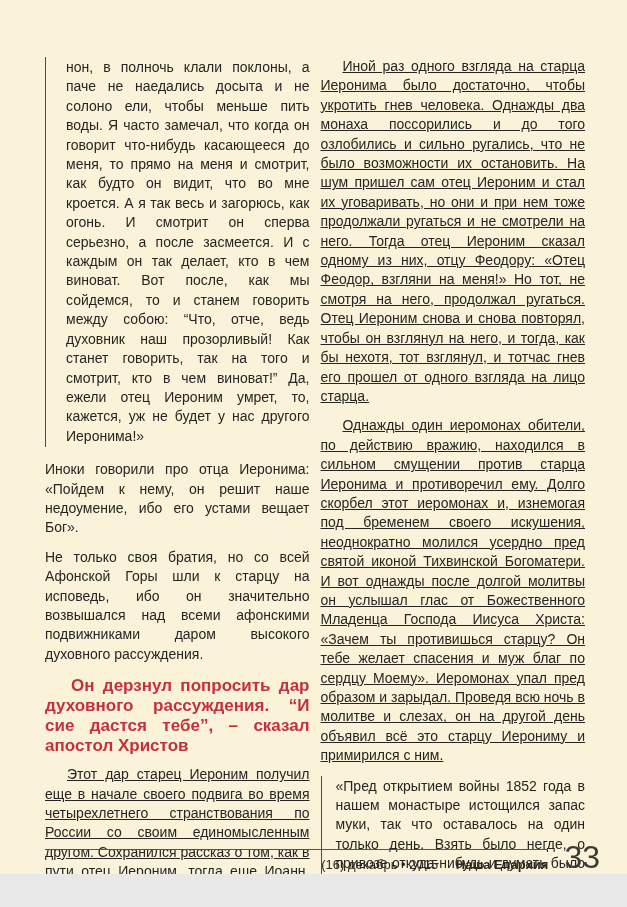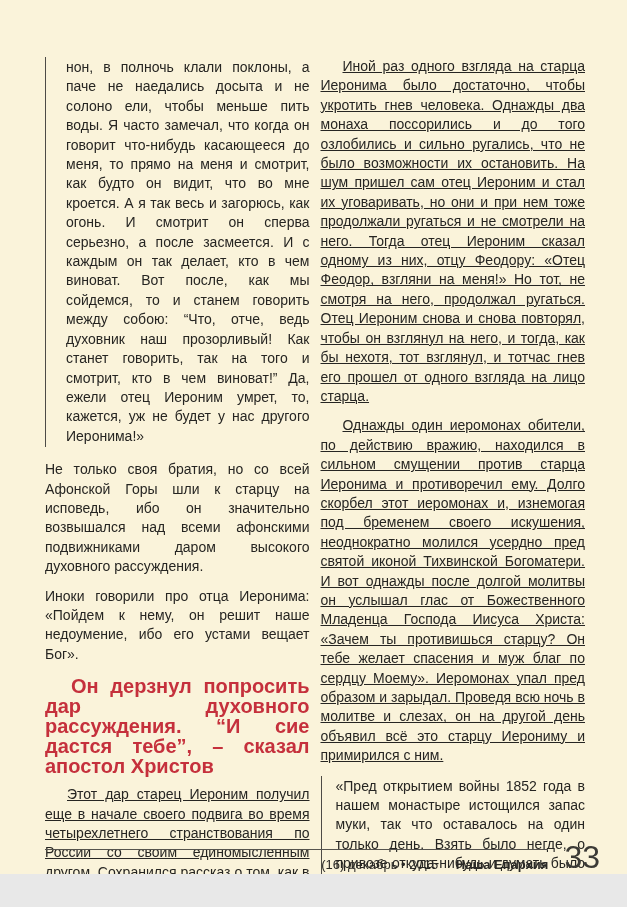--- a/index.html
+++ b/index.html
@@ -43,21 +43,21 @@
     margin: 0 0 13px 0;
     border-left: 1.5px solid #4d4b46;
     padding: 1px 0 1px 20px;
   }
   blockquote.quote.quote-right {
     padding-left: 14px;
     margin-top: 6px;
   }
   h2.heading {
     margin: 12px 0 9px 0;
-    font-size: 20px;
+    font-size: 17px;
     line-height: 20px;
     font-weight: bold;
     color: #c5303c;
     text-align: justify;
     text-indent: 26px;
   }
   .footer {
     position: absolute;
     top: 834px;
     left: 45px;
@@ -92,22 +92,22 @@
 </style>
 </head>
 <body>
 
 <div class="page">
 
   <div class="columns">
 
     <div class="col">
       <blockquote class="quote">нон, в полночь клали поклоны, а паче не наедались досыта и не солоно ели, чтобы меньше пить воды. Я часто замечал, что когда он говорит что-нибудь касающееся до меня, то прямо на меня и смотрит, как будто он видит, что во мне кроется. А я так весь и загорюсь, как огонь. И смотрит он сперва серьезно, а после засмеется. И с каждым он так делает, кто в чем виноват. Вот после, как мы сойдемся, то и станем говорить между собою: “Что, отче, ведь духовник наш прозорливый! Как станет говорить, так на того и смотрит, кто в чем виноват!” Да, ежели отец Иероним умрет, то, кажется, уж не будет у нас другого Иеронима!»</blockquote>
+      <p class="para">Иноки говорили про отца Иеронима: «Пойдем к нему, он решит наше недоумение, ибо его устами вещает Бог».</p>
       <p class="para">Не только своя братия, но со всей Афонской Горы шли к старцу на исповедь, ибо он значительно возвышался над всеми афонскими подвижниками даром высокого духовного рассуждения.</p>
-      <p class="para">Иноки говорили про отца Иеронима: «Пойдем к нему, он решит наше недоумение, ибо его устами вещает Бог».</p>
       <h2 class="heading">Он дерзнул попросить дар духовного рассуждения. “И сие дастся тебе”, – сказал апостол Христов</h2>
       <p class="para indent">Этот дар старец Иероним получил еще в начале своего подвига во время четырехлетнего странствования по России со своим единомысленным другом. Сохранился рассказ о том, как в пути отец Иероним, тогда еще Иоанн, почувствовал страшные, невыносимые боли в желудке, от которых не мог продолжать путь. Его друг поспешил в ближайшее селение, чтобы принести больному хоть теплой воды, и по возвращении увидел, что Иоанн полностью исцелился от болезни. Будущий старец как великую тайну поведал другу о явлении ему любимого святого – апостола Иоанна Богослова. Святой исцелил его и сказал: «Проси у меня, еще чего хочешь». Иоанн дерзнул попросить дар духовного рассуждения. «И сие дастся тебе», – сказал апостол Христов и стал невидим.</p>
     </div>
 
     <div class="col">
       <p class="para indent">Иной раз одного взгляда на старца Иеронима было достаточно, чтобы укротить гнев человека. Однажды два монаха поссорились и до того озлобились и сильно ругались, что не было возможности их остановить. На шум пришел сам отец Иероним и стал их уговаривать, но они и при нем тоже продолжали ругаться и не смотрели на него. Тогда отец Иероним сказал одному из них, отцу Феодору: «Отец Феодор, взгляни на меня!» Но тот, не смотря на него, продолжал ругаться. Отец Иероним снова и снова повторял, чтобы он взглянул на него, и тогда, как бы нехотя, тот взглянул, и тотчас гнев его прошел от одного взгляда на лицо старца.</p>
       <p class="para indent">Однажды один иеромонах обители, по действию вражию, находился в сильном смущении против старца Иеронима и противоречил ему. Долго скорбел этот иеромонах и, изнемогая под бременем своего искушения, неоднократно молился усердно пред святой иконой Тихвинской Богоматери. И вот однажды после долгой молитвы он услышал глас от Божественного Младенца Господа Иисуса Христа: «Зачем ты противишься старцу? Он тебе желает спасения и муж благ по сердцу Моему». Иеромонах упал пред образом и зарыдал. Проведя всю ночь в молитве и слезах, он на другой день объявил всё это старцу Иерониму и примирился с ним.</p>
       <blockquote class="quote quote-right">«Пред открытием войны 1852 года в нашем монастыре истощился запас муки, так что оставалось на один только день. Взять было негде, о привозе откуда-нибудь и думать было невозможно, да и купить было не на что. Хлебопек приходит к старцу и объявляет, что муки остается только на одни хлебы, и спрашивает, что будем делать. Старец сказал ему: “Положимся на Господа. Он пошлет нам и муки”. Хлебник думал, что у старца есть в виду получить откуда-либо новый запас, пошел к своему послушанию успокоенный. И наутро,</blockquote>
     </div>
 

